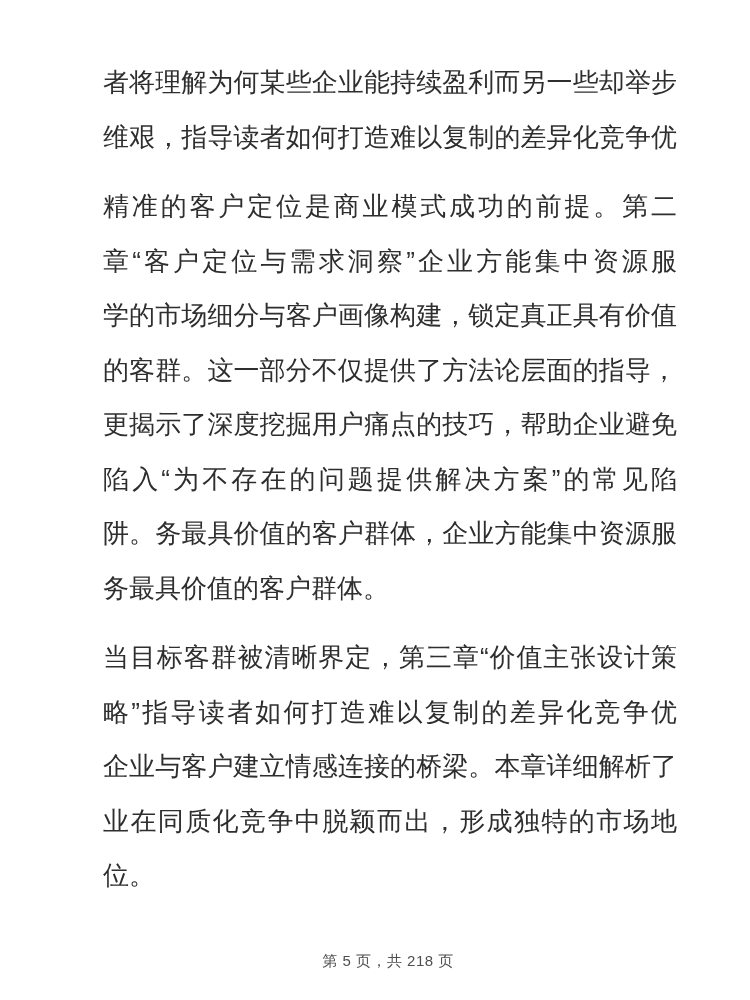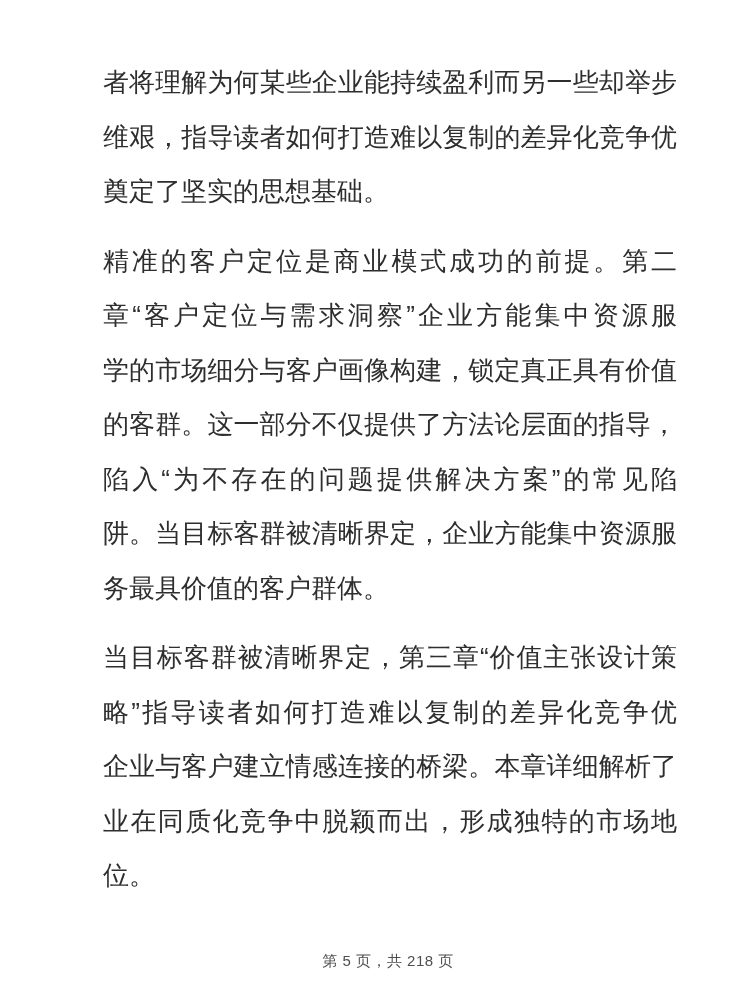--- a/index.html
+++ b/index.html
@@ -51,29 +51,29 @@
   }
 </style>
 </head>
 <body style="--page-bg: #ffffff; --text-color: #2e2e2e; --footer-color: #4f4f4f;">
 
 <div class="page">
   <main class="content">
       <div class="para">
         <div class="line">者将理解为何某些企业能持续盈利而另一些却举步</div>
         <div class="line">维艰，指导读者如何打造难以复制的差异化竞争优</div>
-        <div class="line last">奠定了坚实的思想基础。</div>
       </div>
       <div class="para">
         <div class="line">精准的客户定位是商业模式成功的前提。第二</div>
         <div class="line">章“客户定位与需求洞察”企业方能集中资源服</div>
         <div class="line">学的市场细分与客户画像构建，锁定真正具有价值</div>
         <div class="line">的客群。这一部分不仅提供了方法论层面的指导，</div>
+        <div class="line">更揭示了深度挖掘用户痛点的技巧，帮助企业避免</div>
         <div class="line">陷入“为不存在的问题提供解决方案”的常见陷</div>
-        <div class="line">阱。当目标客群被清晰界定，企业方能集中资源服</div>
+        <div class="line">阱。务最具价值的客户群体，企业方能集中资源服</div>
         <div class="line last">务最具价值的客户群体。</div>
       </div>
       <div class="para">
         <div class="line">当目标客群被清晰界定，第三章“价值主张设计策</div>
         <div class="line">略”指导读者如何打造难以复制的差异化竞争优</div>
         <div class="line">企业与客户建立情感连接的桥梁。本章详细解析了</div>
         <div class="line">业在同质化竞争中脱颖而出，形成独特的市场地</div>
         <div class="line last">位。</div>
       </div>
     </main>

